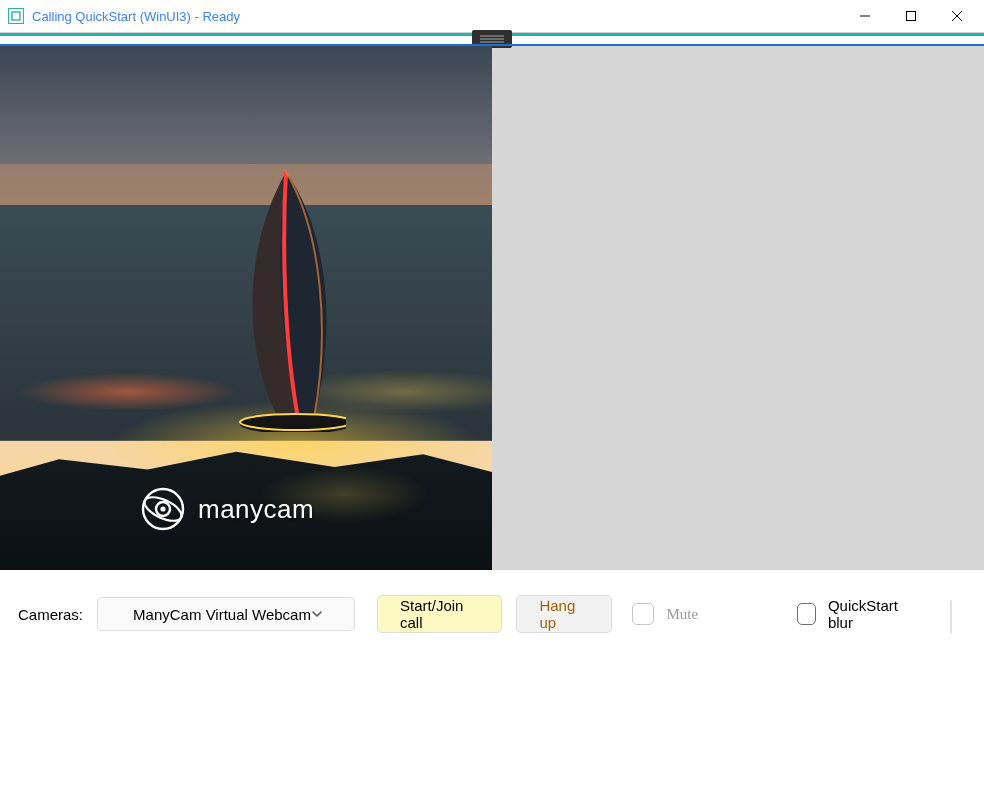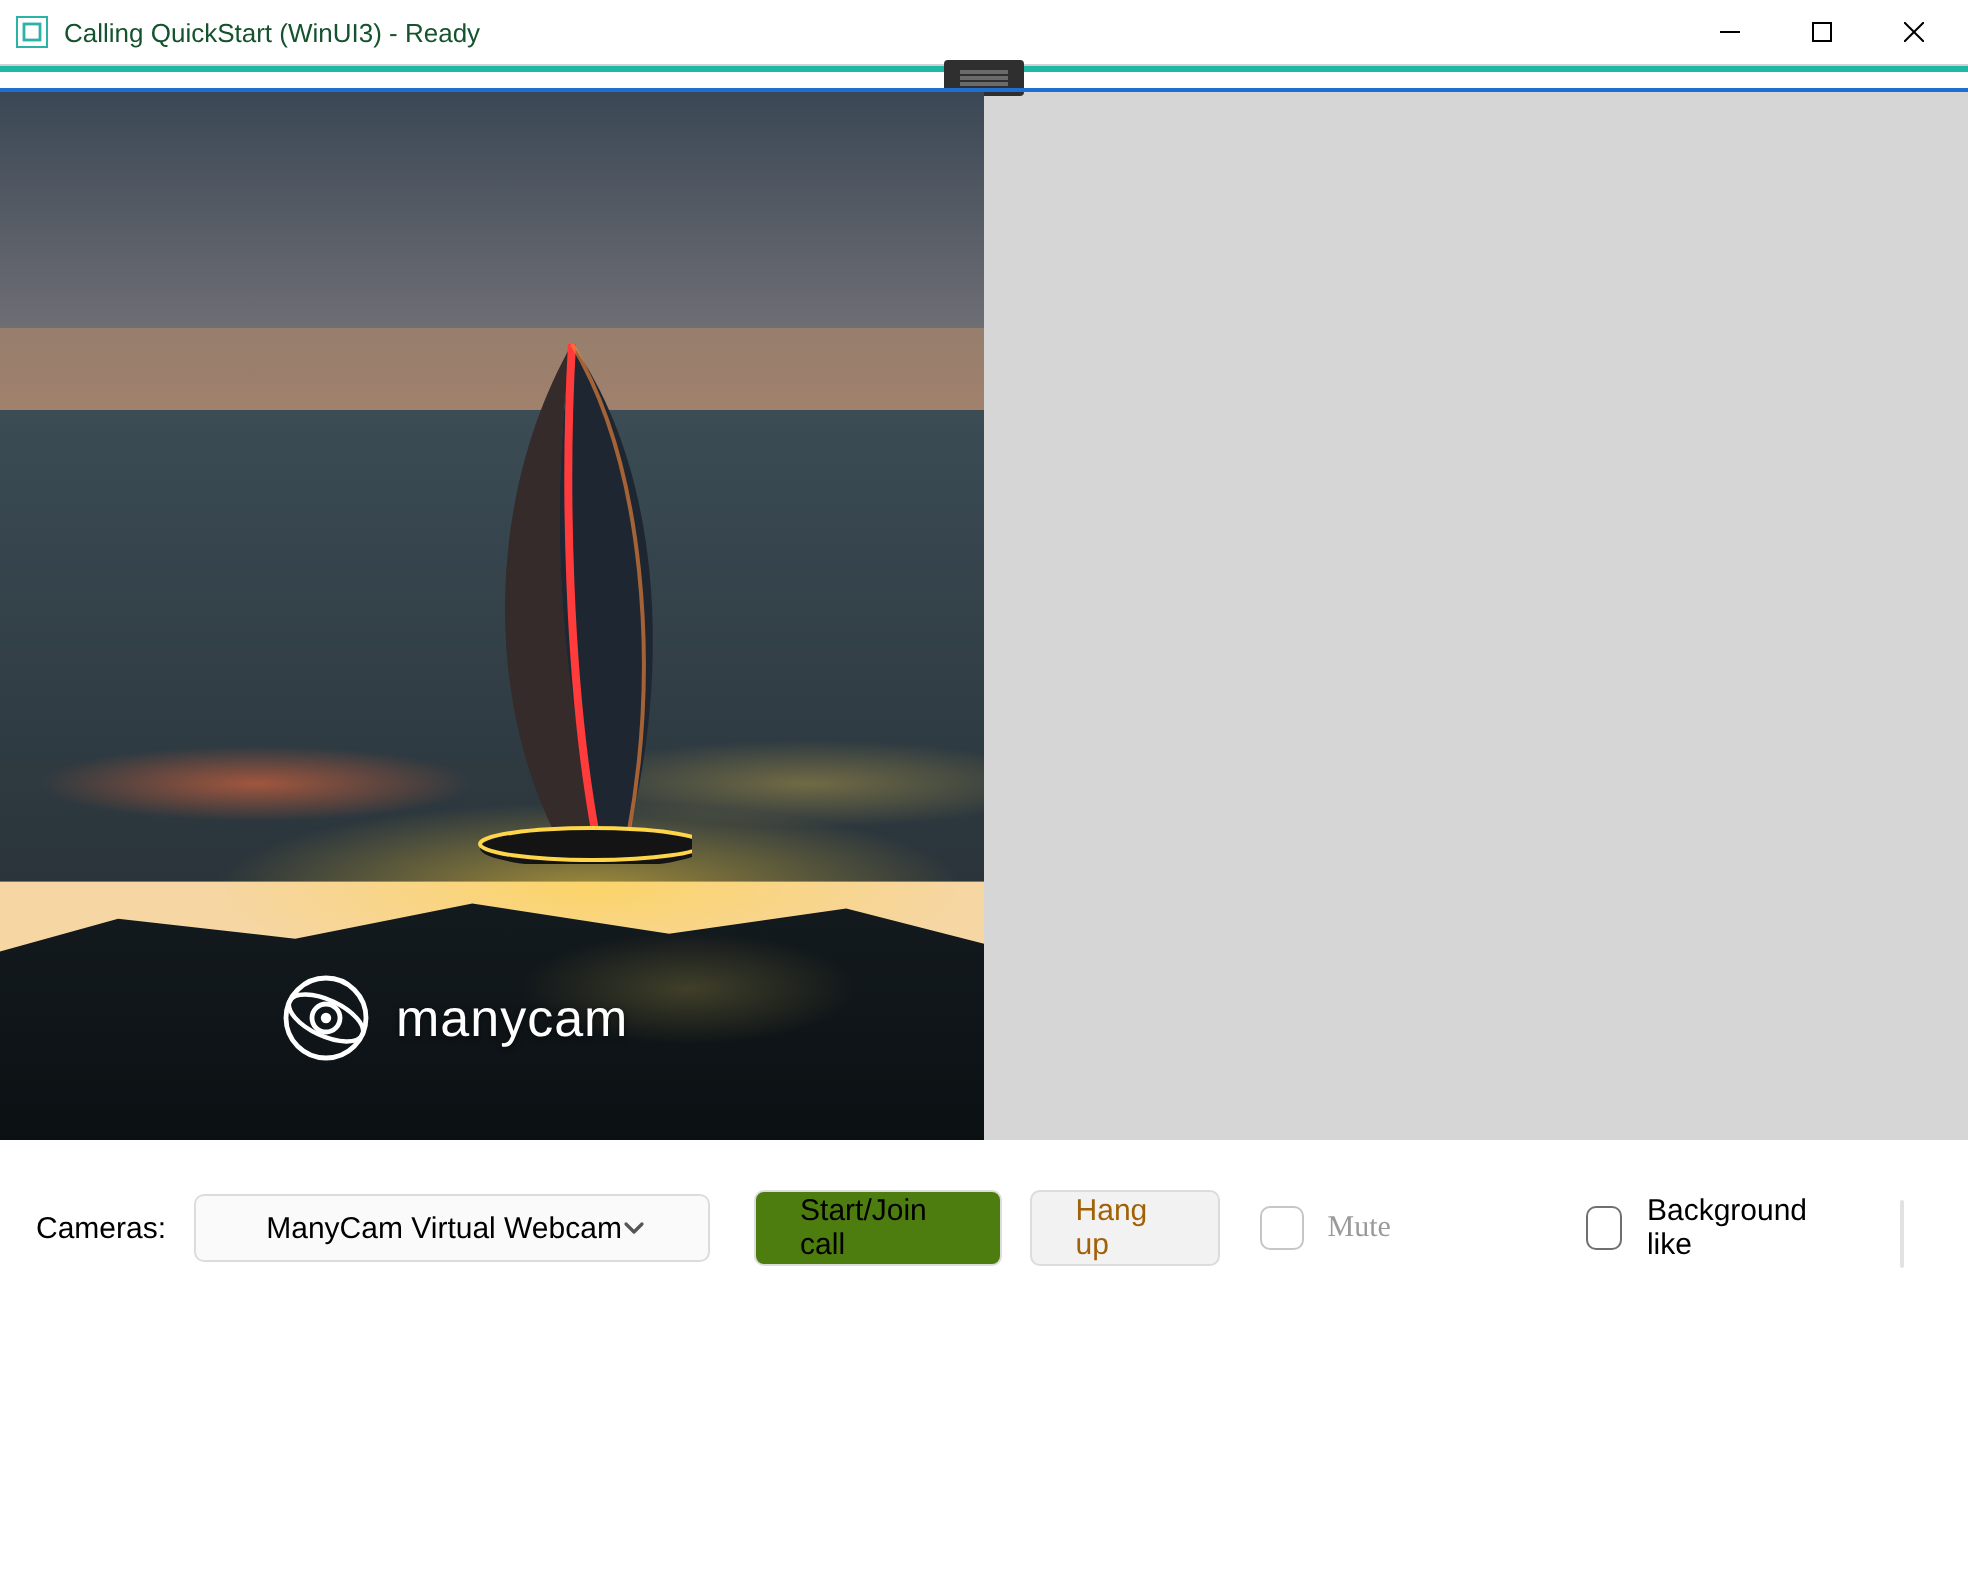--- a/index.html
+++ b/index.html
@@ -15,21 +15,21 @@
   *, *::before, *::after { box-sizing: inherit; }
 
   
   .titlebar {
     height: 32px;
     display: flex;
     align-items: center;
     padding: 16px 4px;
     border-bottom: 1px solid #d0d0d0;
     font-size: 13px;
-    color: #14532d;
+    color: #3b82f6;
     user-select: none;
   }
   .titlebar .app-icon {
     width: 16px;
     height: 16px;
     margin: 0 8px 0 4px;
     display: inline-flex;
     align-items: center;
     justify-content: center;
     border: 1px solid #2db2a5;
@@ -191,21 +191,21 @@
     justify-content: center;
     cursor: pointer;
   }
   .select .chev { width: 12px; height: 12px; color: #555; }
 
   .btn {
     height: 38px;
     padding: 0 22px;
     border: 1px solid #dcdcdc;
     border-radius: 5px;
-    background: #4d7c0f;
+    background: #fef9c3;
     font-size: 15px;
     color: #000;
     display: inline-flex;
     align-items: center;
     cursor: pointer;
   }
   .btn.disabled {
     color: #a16207;
     background: #f2f2f2;
     cursor: default;
@@ -321,18 +321,18 @@
 
     <label class="check disabled" style="margin-left:6px;font-family:Liberation Serif, serif;">
       <span class="box"></span>
       <span>Mute</span>
     </label>
 
     <span style="width:80px;"></span>
 
     <label class="check">
       <span class="box"></span>
-      <span>Background like</span>
+      <span>QuickStart blur</span>
     </label>
   </div>
 
   <div class="status-strip"></div>
 </div>
 
 </body></html>

